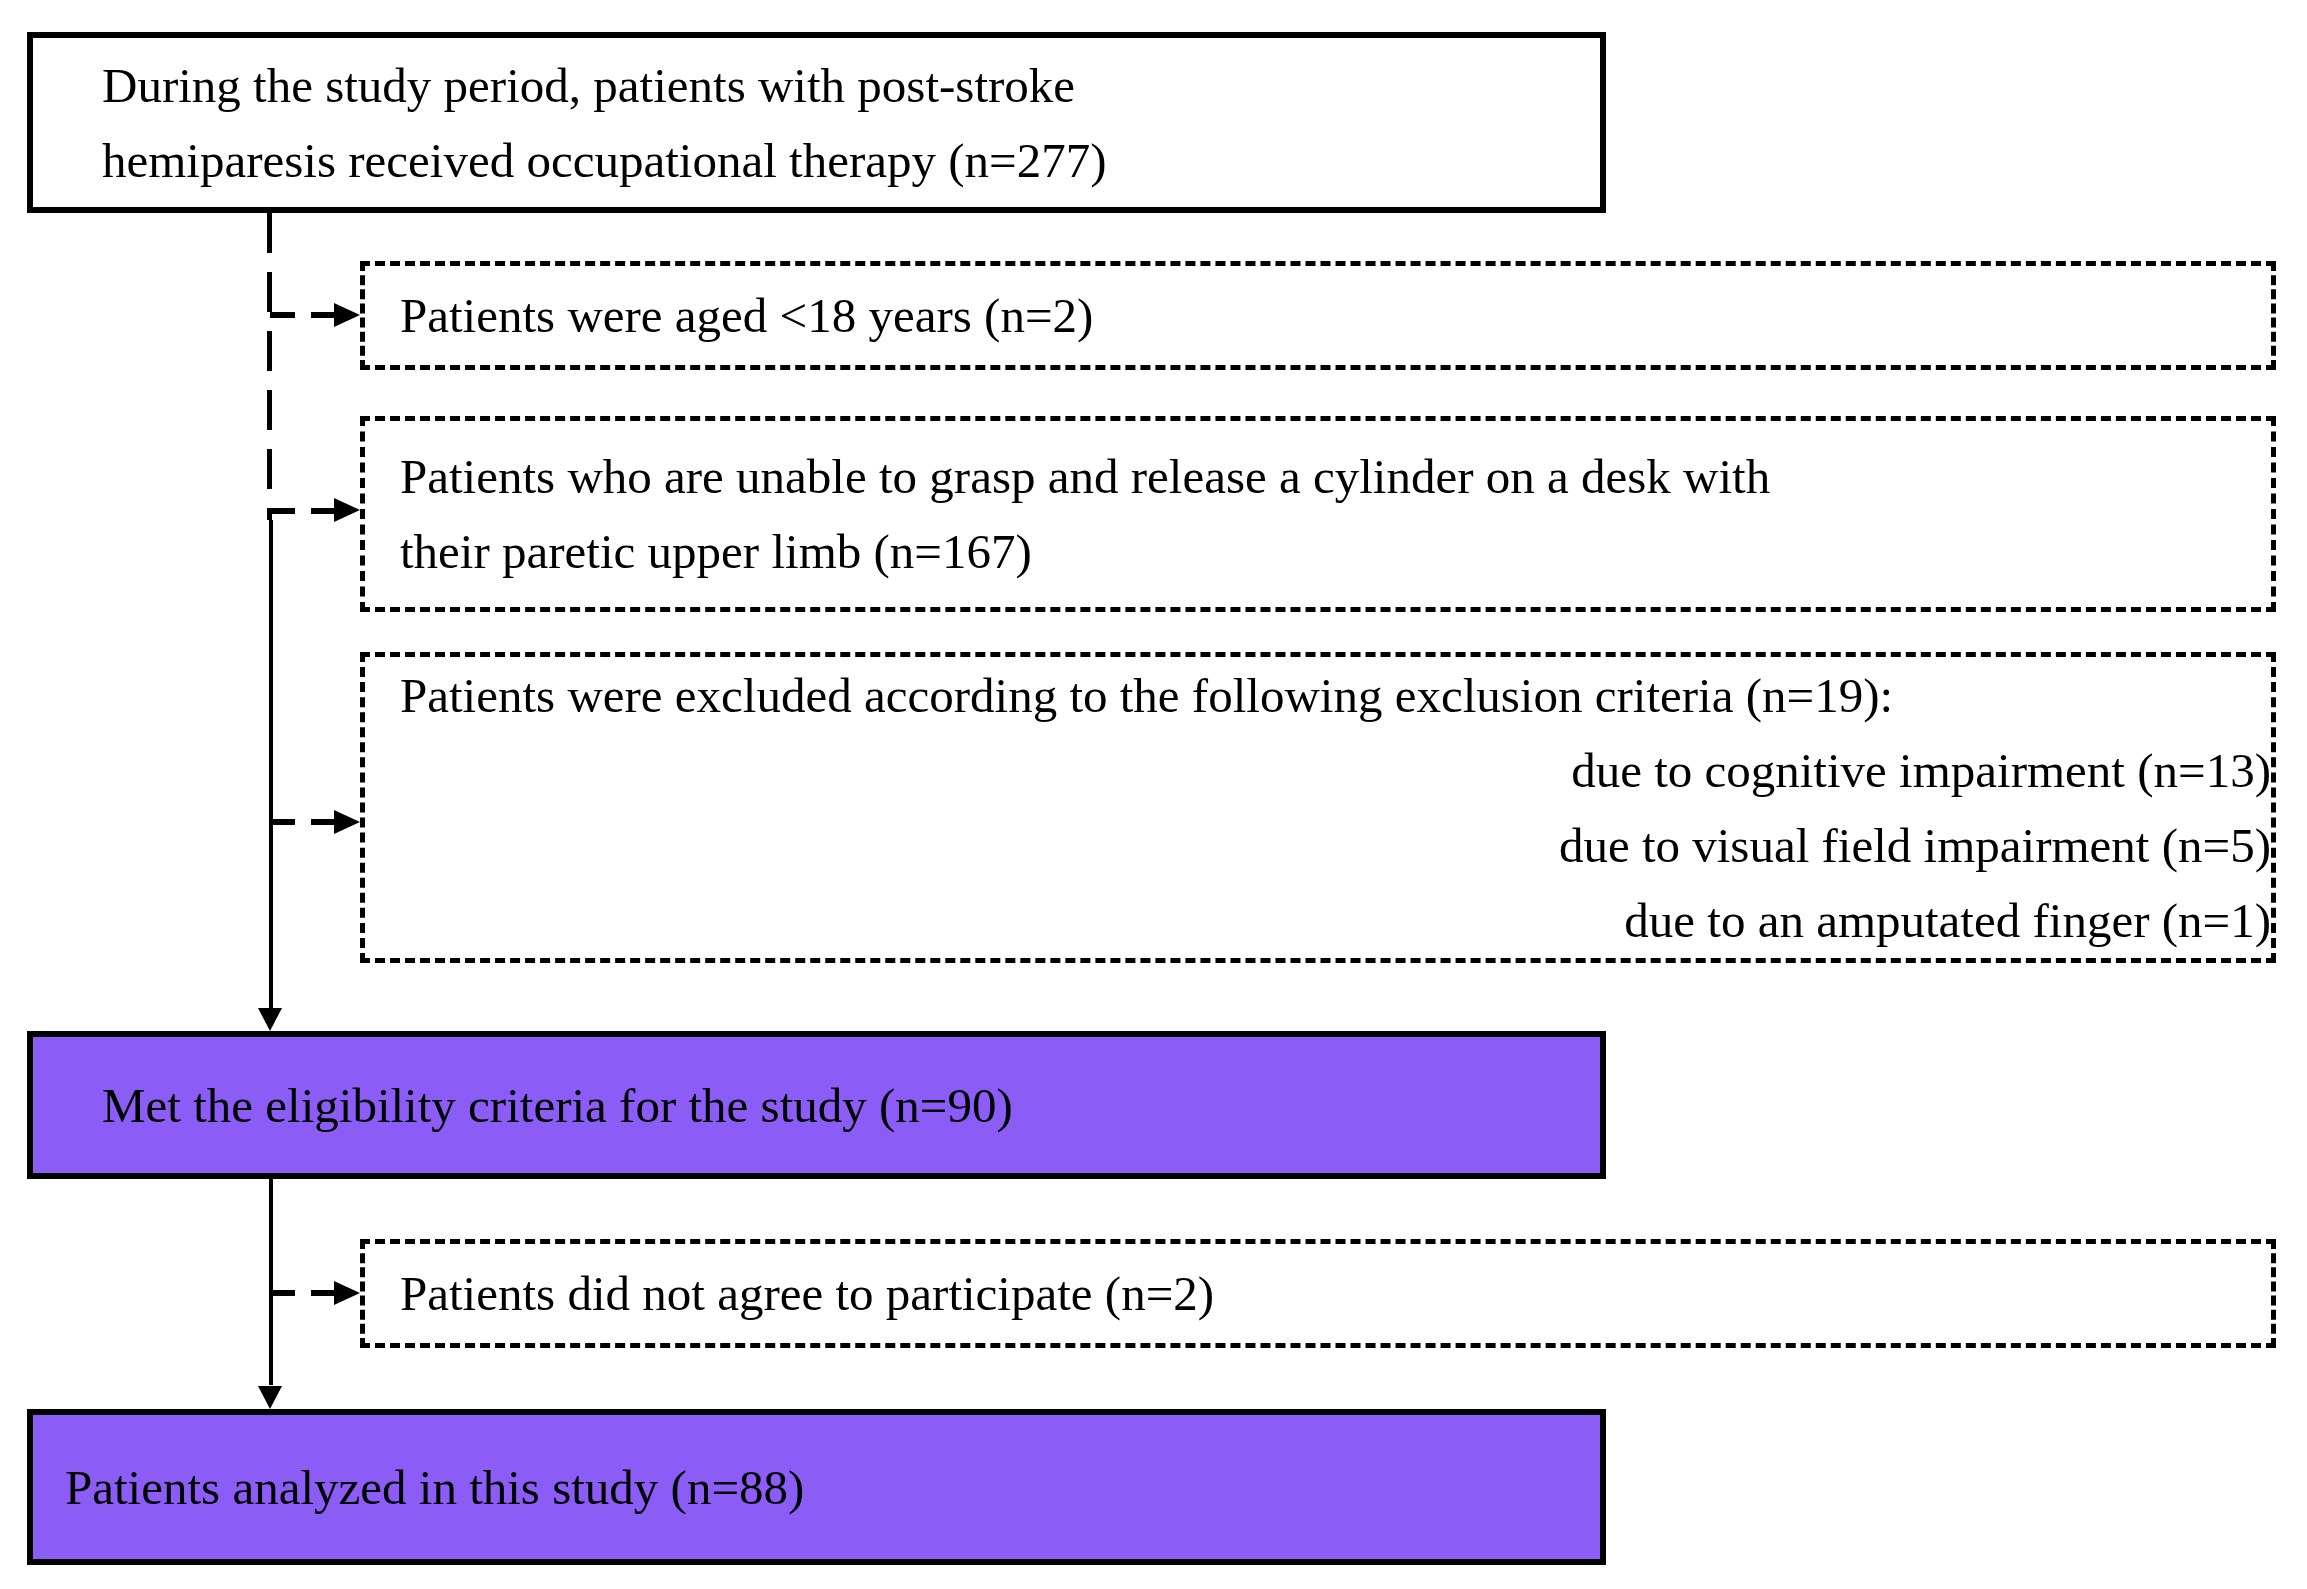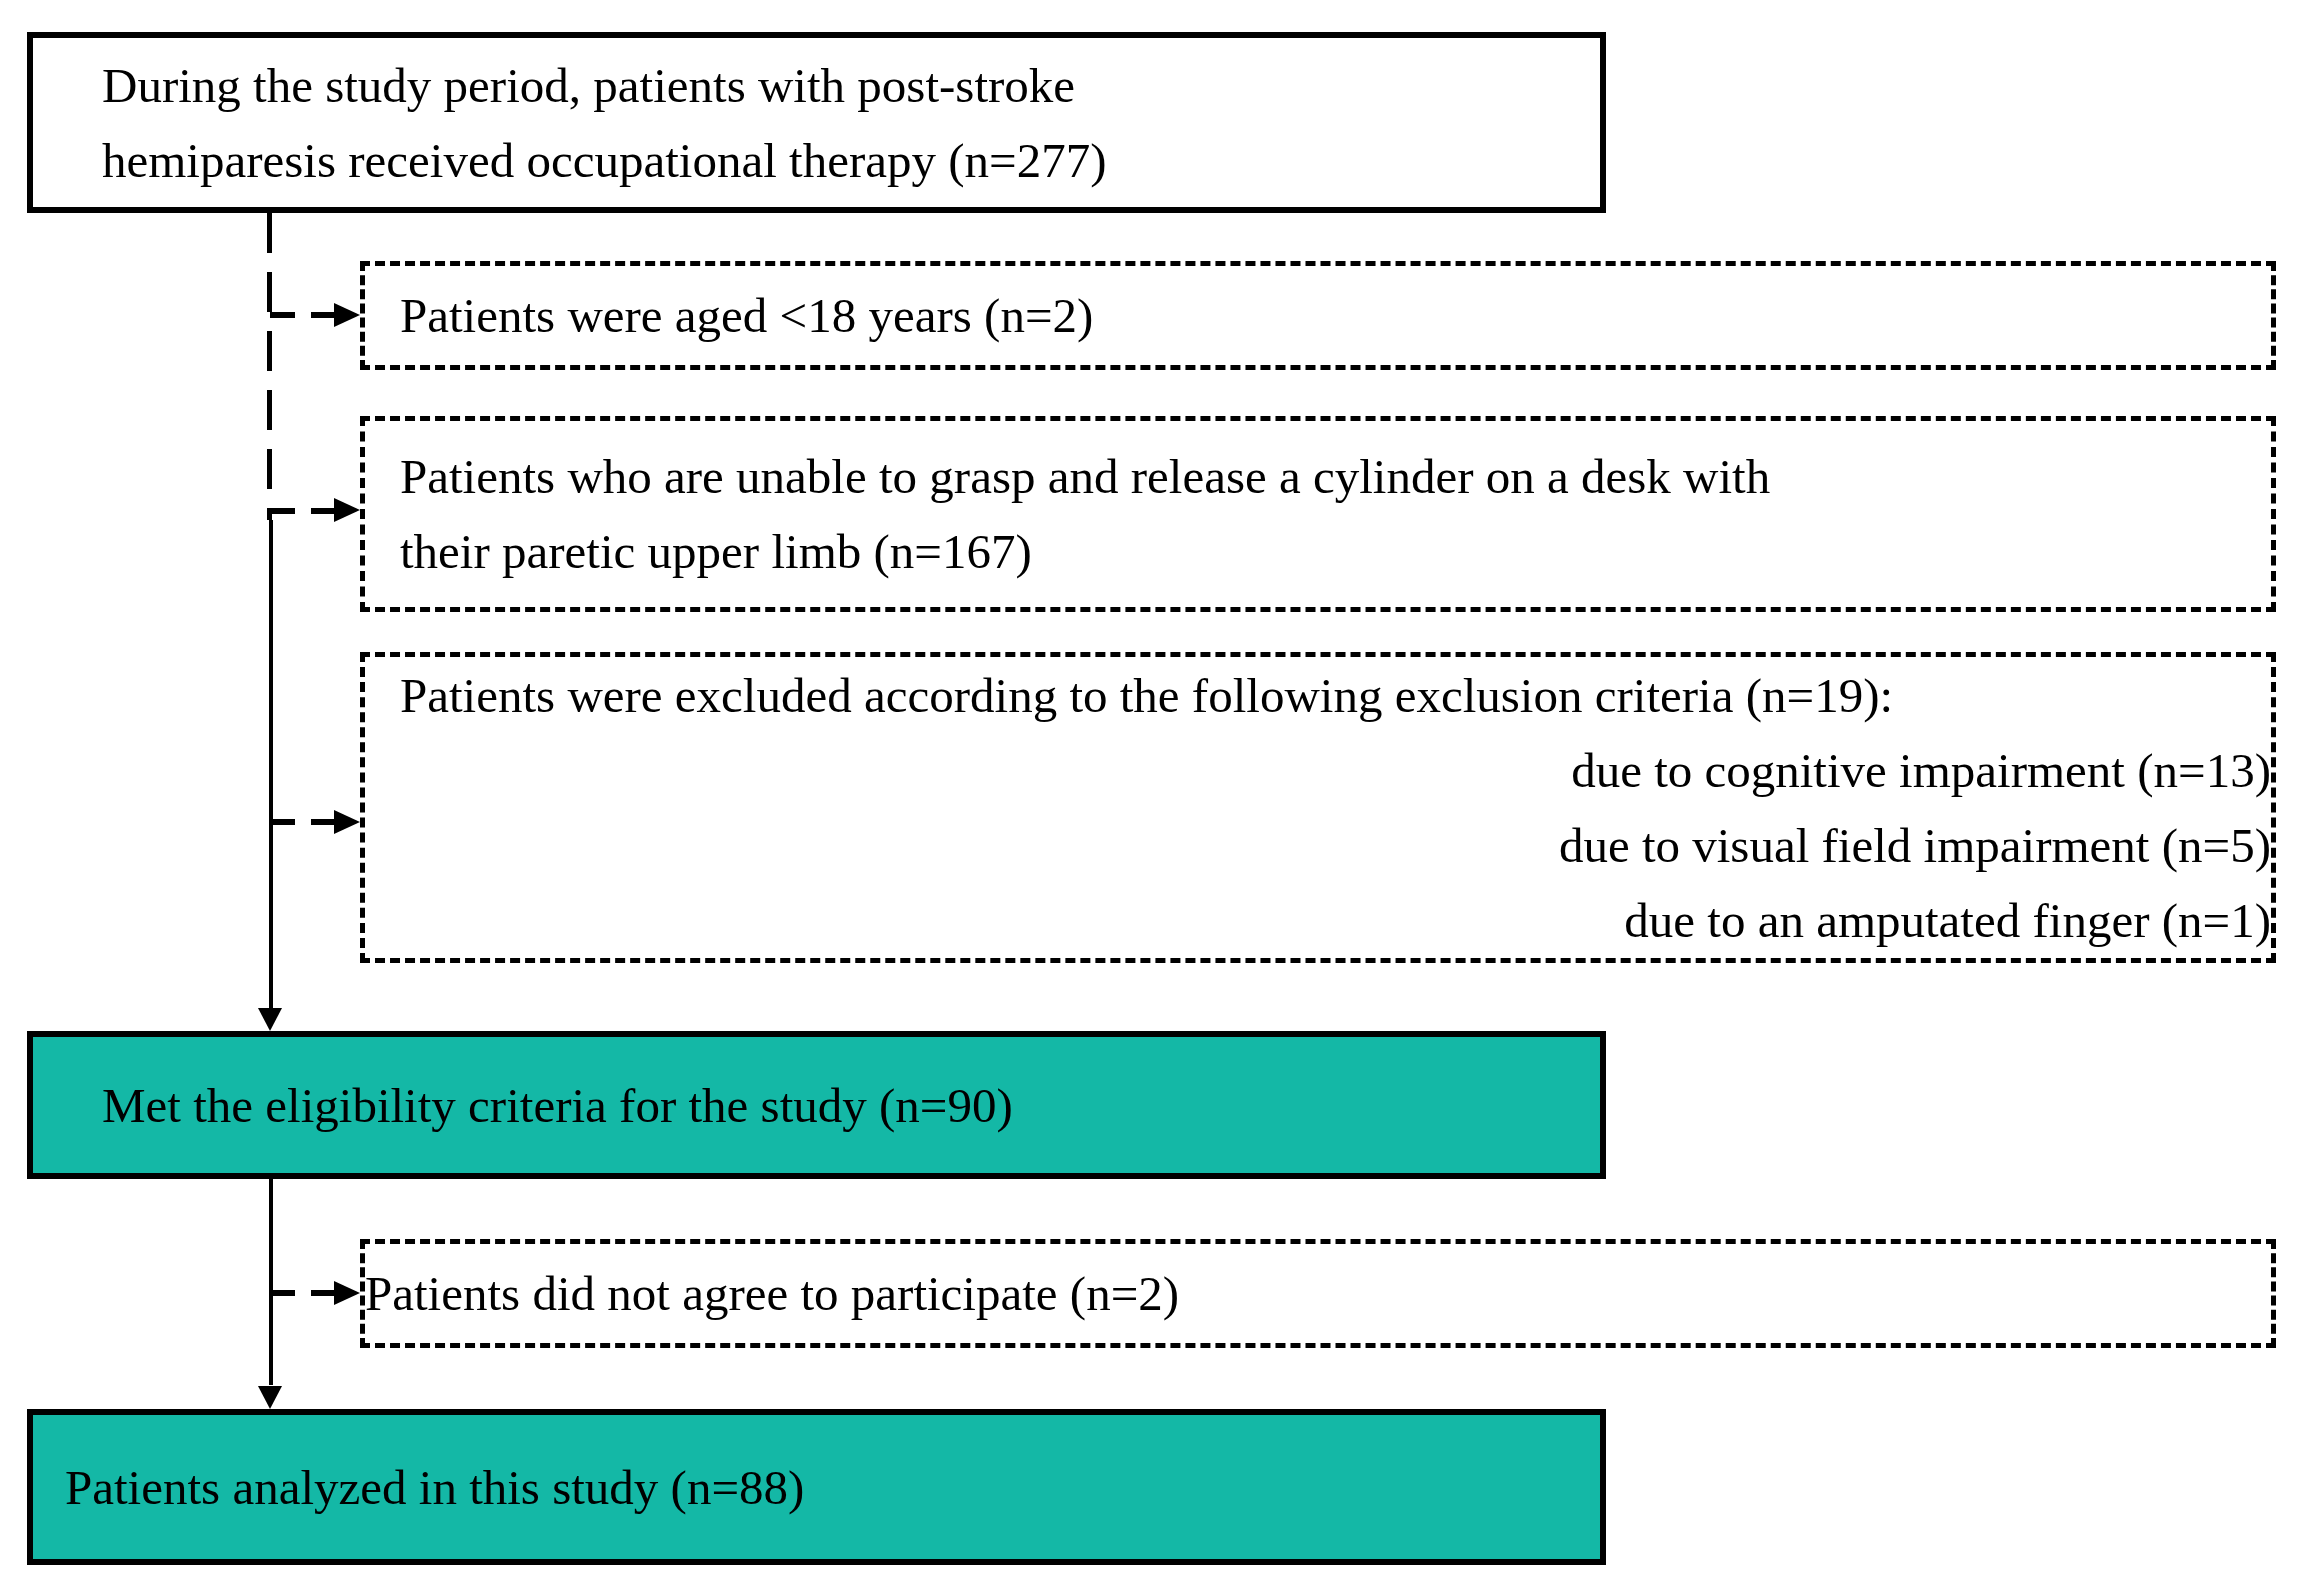--- a/index.html
+++ b/index.html
@@ -25,28 +25,28 @@
     display: flex;
     flex-direction: column;
     justify-content: center;
   }
   .box .ln {
     white-space: nowrap;
     line-height: 75px;
   }
   .solid { border: 6.5px solid #000000; }
   .dashed { border: 5.8px dashed #000000; }
-  .grayfill { background: #14b8a6; }
+  .grayfill { background: #8b5cf6; }
 
   .n-enrolled  { left: 27px;  top: 32px;   width: 1579px; height: 181px; padding-left: 69px; }
   .n-age       { left: 360px; top: 261px;  width: 1916px; height: 109px; padding-left: 35px; }
   .n-grasp     { left: 360px; top: 416px;  width: 1916px; height: 196px; padding-left: 35px; }
   .n-criteria  { left: 360px; top: 652px;  width: 1916px; height: 311px; padding-left: 35px; }
   .n-eligible  { left: 27px;  top: 1031px; width: 1579px; height: 148px; padding-left: 69px; }
-  .n-consent   { left: 360px; top: 1239px; width: 1916px; height: 109px; }
+  .n-consent   { left: 360px; top: 1239px; width: 1916px; height: 109px; padding-left: 35px; }
   .n-analyzed  { left: 27px;  top: 1409px; width: 1579px; height: 156px; padding-left: 32px; }
 
   .indent { padding-left: 109px; text-align: right; }
 
   
   .vdash {
     position: absolute;
     width: 5px;
     background: repeating-linear-gradient(180deg, #000 0 40px, transparent 40px 59px);
   }

